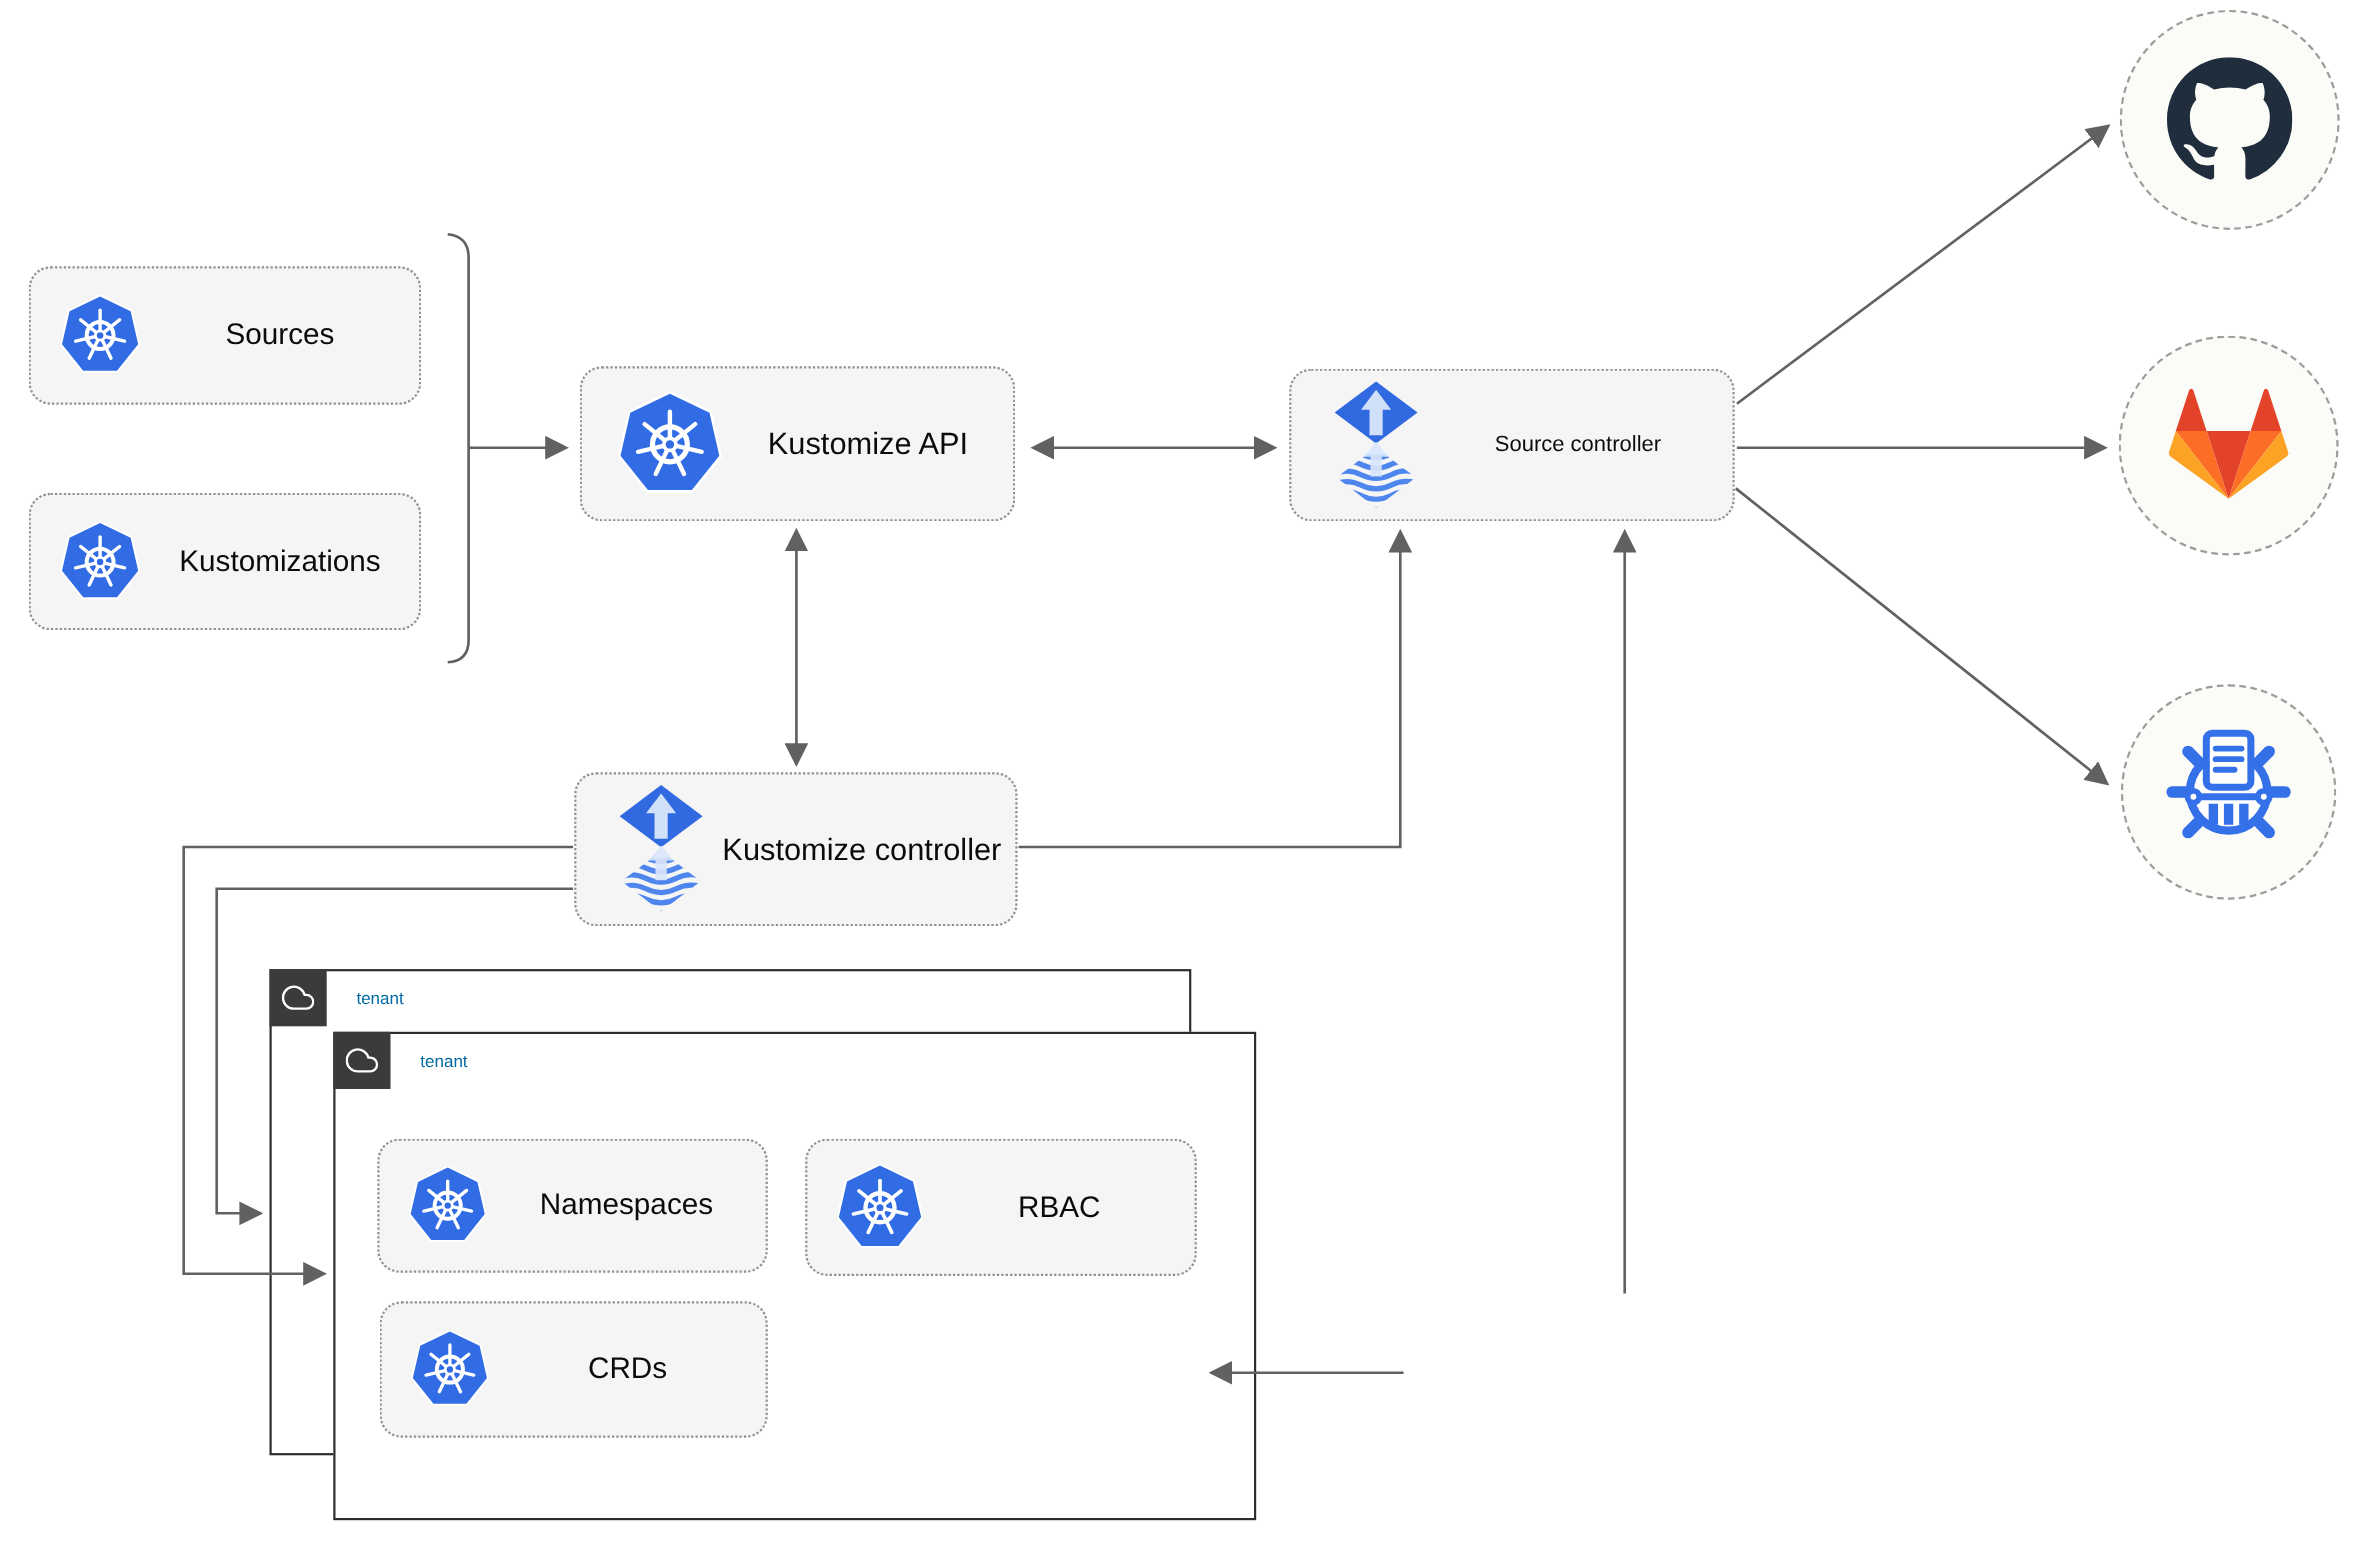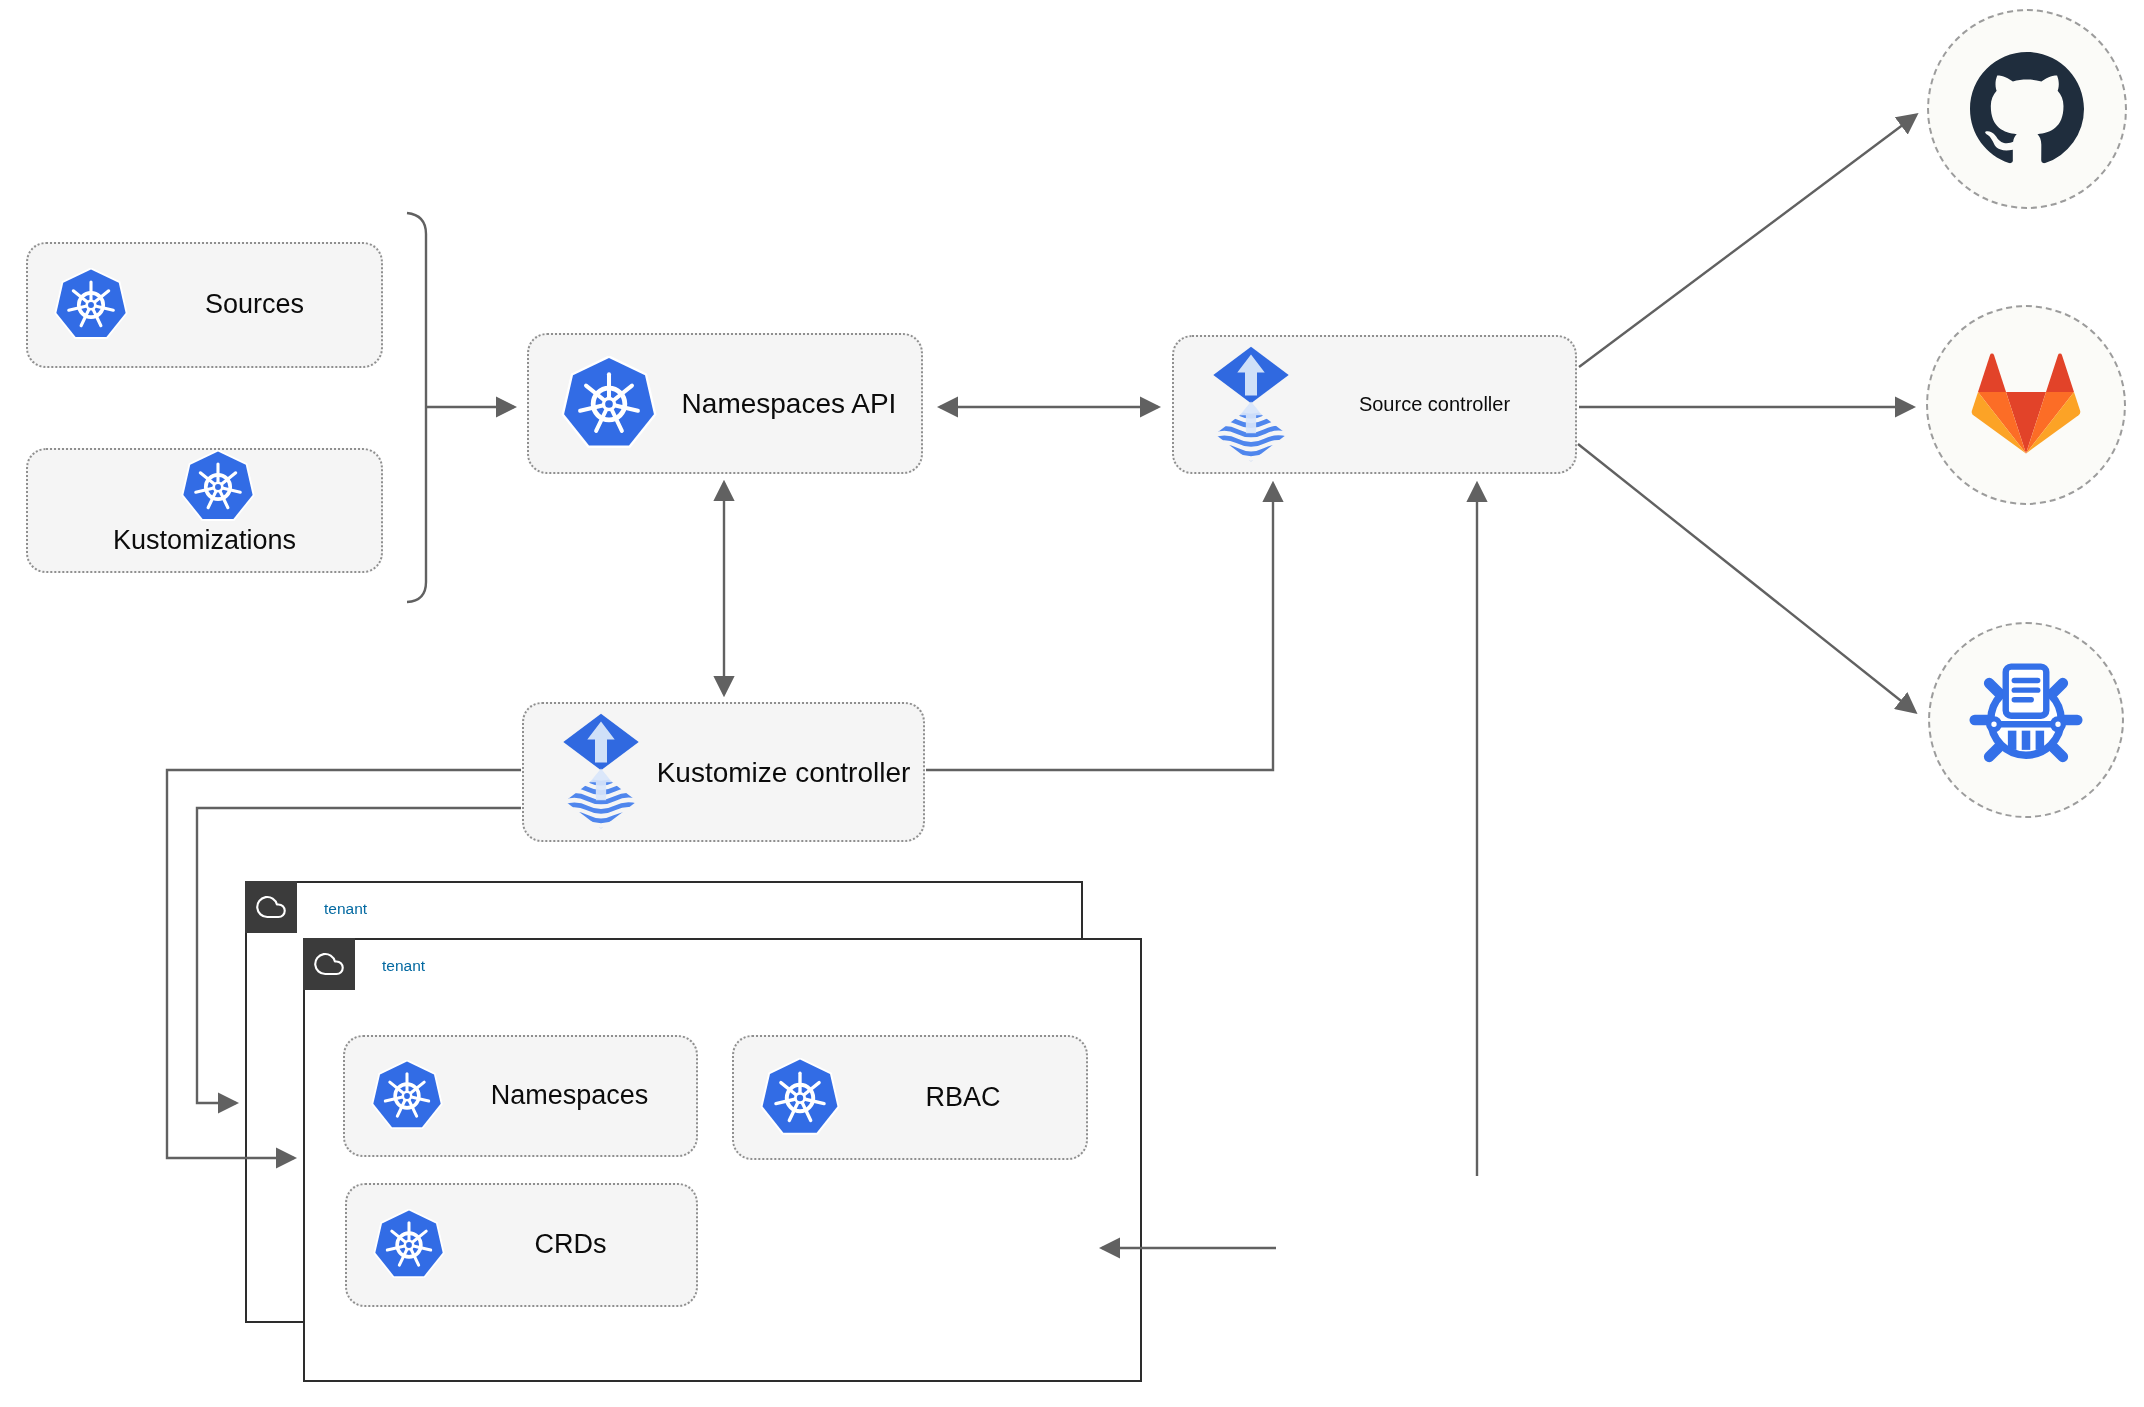--- a/index.html
+++ b/index.html
@@ -102,36 +102,36 @@
 
   <div class="node layer3" style="left:26px;top:242px;width:357px;height:126px;">
     <span class="nicon" style="margin-left:26px;">
       <svg width="74" height="74">
           <use href="#sym-k8s"></use>
         </svg>
     </span>
     <span class="nlabel">Sources</span>
   </div>
 
-  <div class="node layer3" style="left:26px;top:448px;width:357px;height:125px;flex-direction:column;">
+  <div class="node layer3" style="left:26px;top:448px;width:357px;height:125px;">
     <span class="nicon" style="margin-left:26px;">
       <svg width="74" height="74">
           <use href="#sym-k8s"></use>
         </svg>
     </span>
     <span class="nlabel">Kustomizations</span>
   </div>
 
   <div class="node layer3" style="left:527px;top:333px;width:396px;height:141px;">
     <span class="nicon" style="margin-left:32px;">
       <svg width="96" height="96">
           <use href="#sym-k8s"></use>
         </svg>
     </span>
-    <span class="nlabel" style="font-size:28px;">Namespaces API</span>
+    <span class="nlabel" style="font-size:28px;">Kustomize API</span>
   </div>
 
   <div class="node layer3" style="left:1172px;top:335px;width:405px;height:139px;">
     <span class="nicon" style="margin-left:34px;">
       <svg width="86" height="120">
           <use href="#sym-flux"></use>
         </svg>
     </span>
     <span class="nlabel lbl2" style="width:170px;font-size:20px;">Source controller</span>
   </div>

